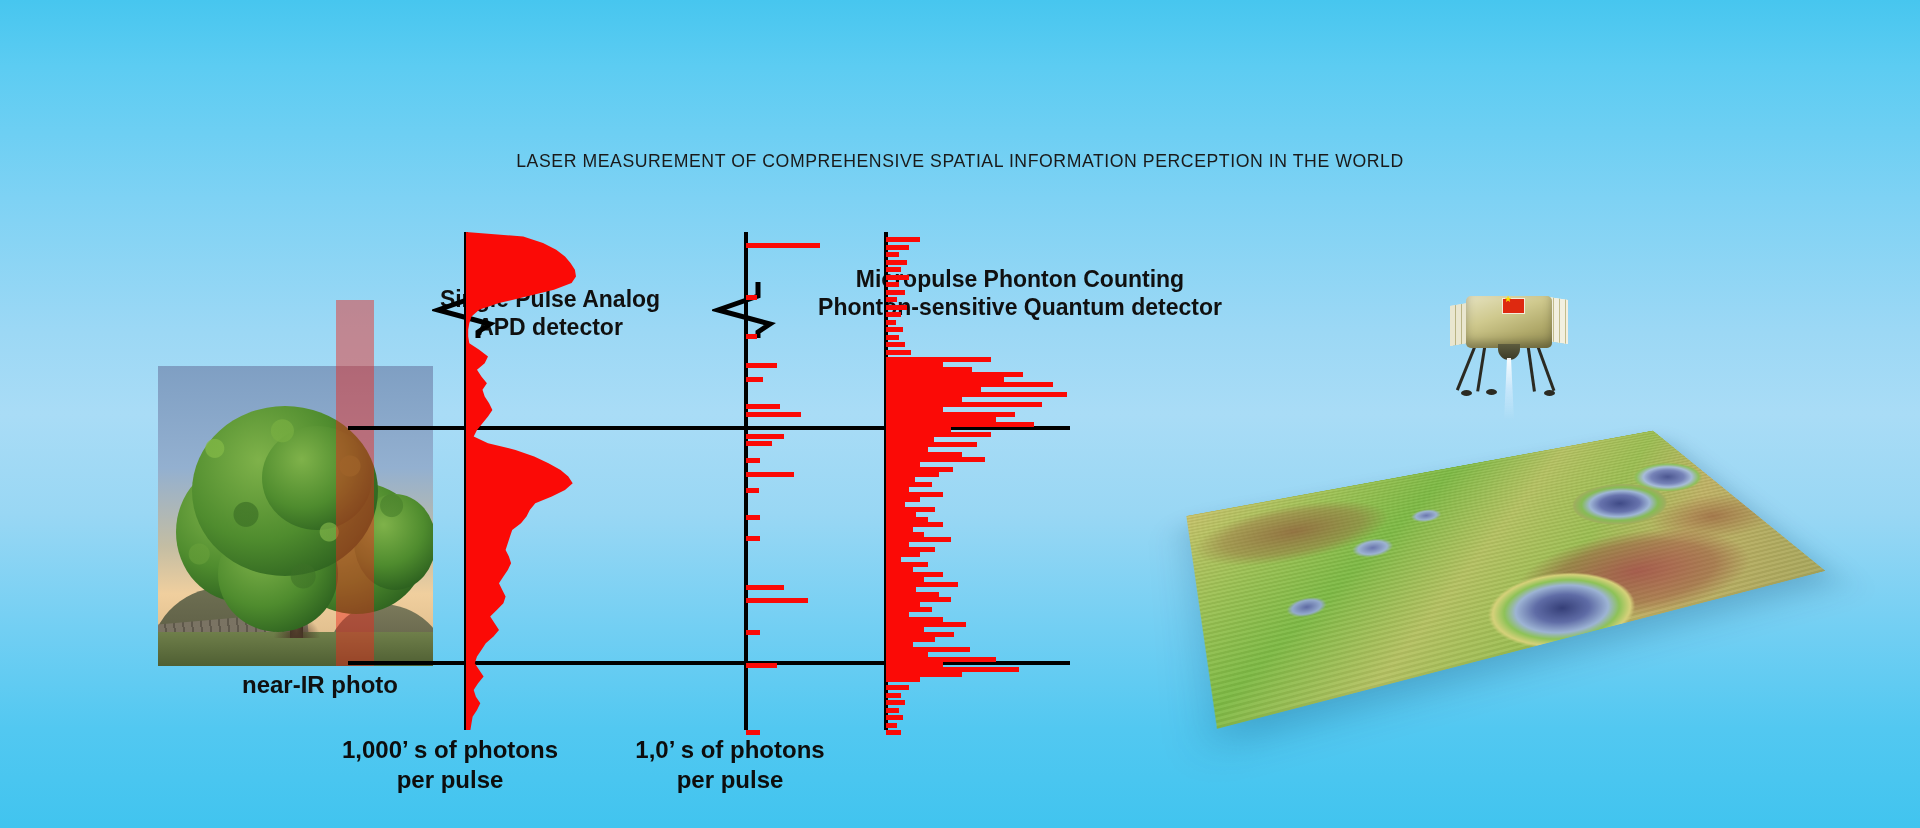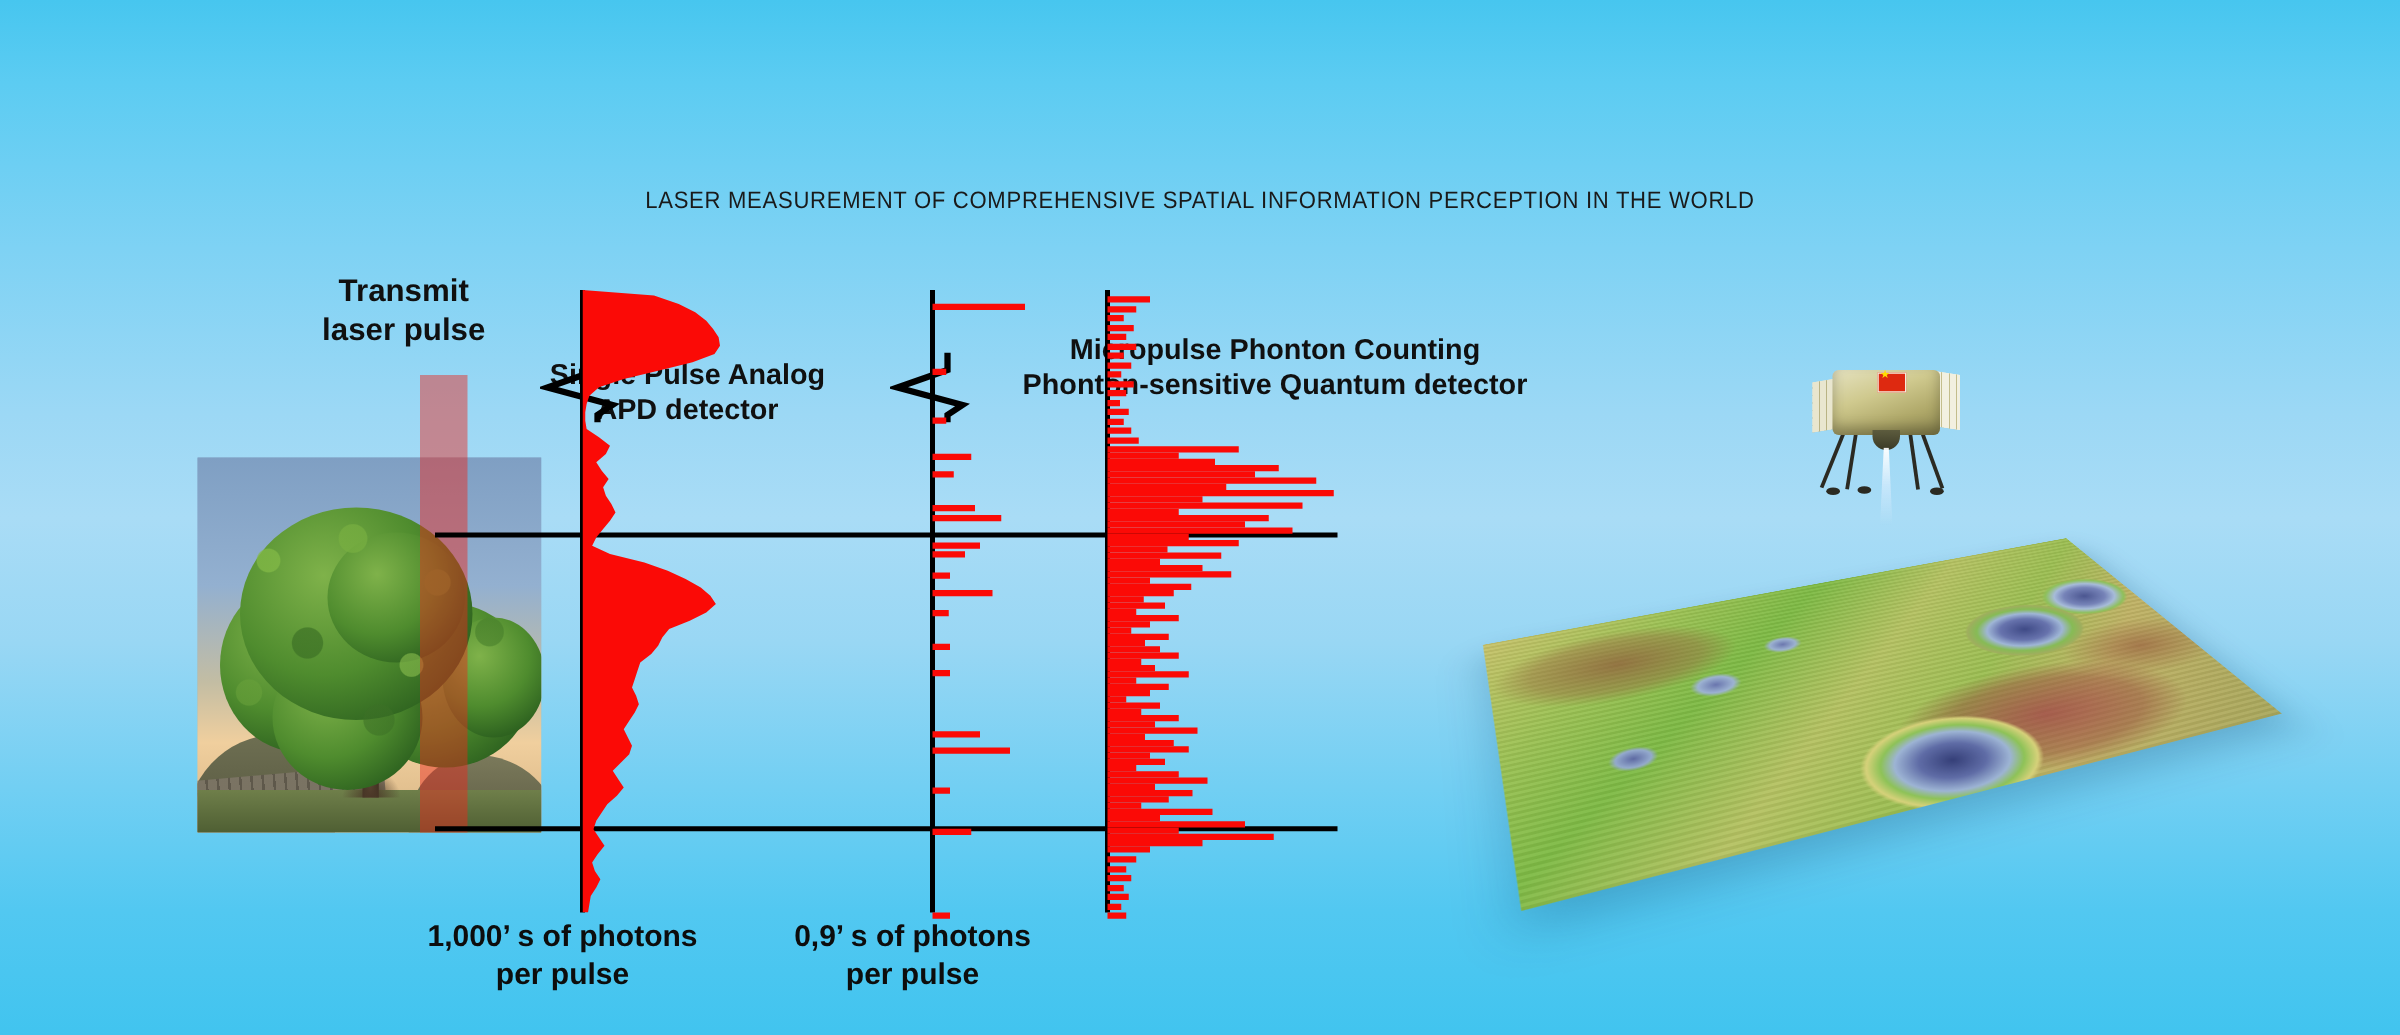--- a/index.html
+++ b/index.html
@@ -179,24 +179,21 @@
     <div class="canopy c2"></div>
     <div class="canopy c3"></div>
     <div class="canopy c4"></div>
     <div class="canopy c5"></div>
     <div class="canopy c1"></div>
     <div class="canopy c6"></div>
     <div class="leafnoise"></div>
   </div>
   <div id="beam"></div>
 
-  <div class="lbl lbl-transmit">
-    <span>Transmit</span><br>
-    <span>laser pulse</span>
-  </div>
+  <div class="lbl lbl-nearir">near-IR photo</div>
   <div class="lbl lbl-apd">
     <span>Single Pulse Analog</span><br>
     <span>APD detector</span>
   </div>
   <div class="lbl lbl-micro">
     <span>Micropulse Phonton Counting</span><br>
     <span>Phonton-sensitive Quantum detector</span>
   </div>
 
   <div class="hline hline-top"></div>
@@ -325,21 +322,21 @@
       <div class="spike" style="top: 483px; width: 17.1px;"></div>
       <div class="spike" style="top: 490.5px; width: 11.4px;"></div>
       <div class="spike" style="top: 498px; width: 15.2px;"></div>
     </div>
 
   <div class="lbl-foot foot1">
     <span>1,000’ s of photons</span><br>
     <span>per pulse</span>
   </div>
   <div class="lbl-foot foot2">
-    <span>0,9’ s of photons</span><br>
+    <span>1,0’ s of photons</span><br>
     <span>per pulse</span>
   </div>
 
   <div id="scene">
     <div id="terrain"></div>
     <div id="lander">
       <div class="leg l1"></div>
       <div class="leg l2"></div>
       <div class="leg l3"></div>
       <div class="leg l4"></div>

